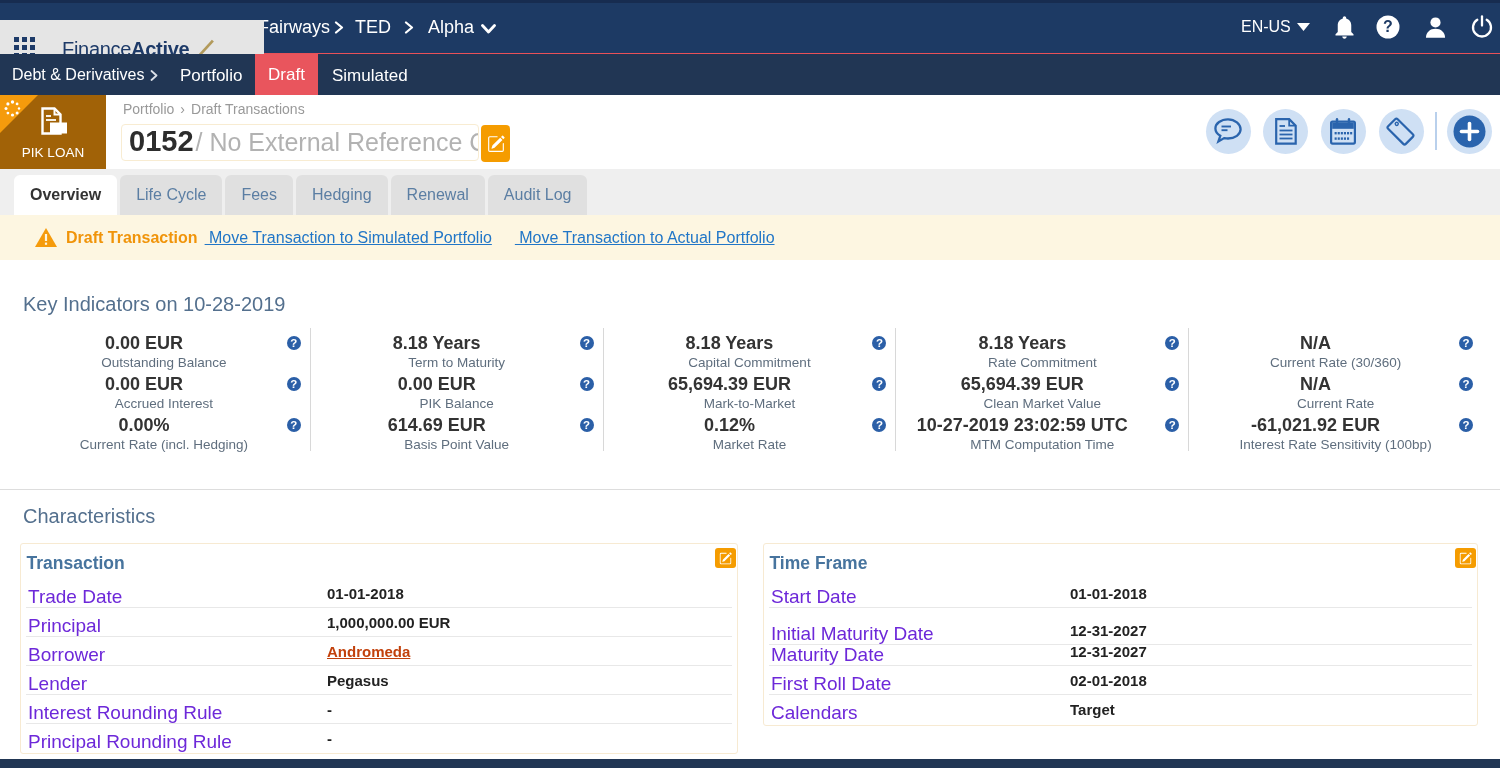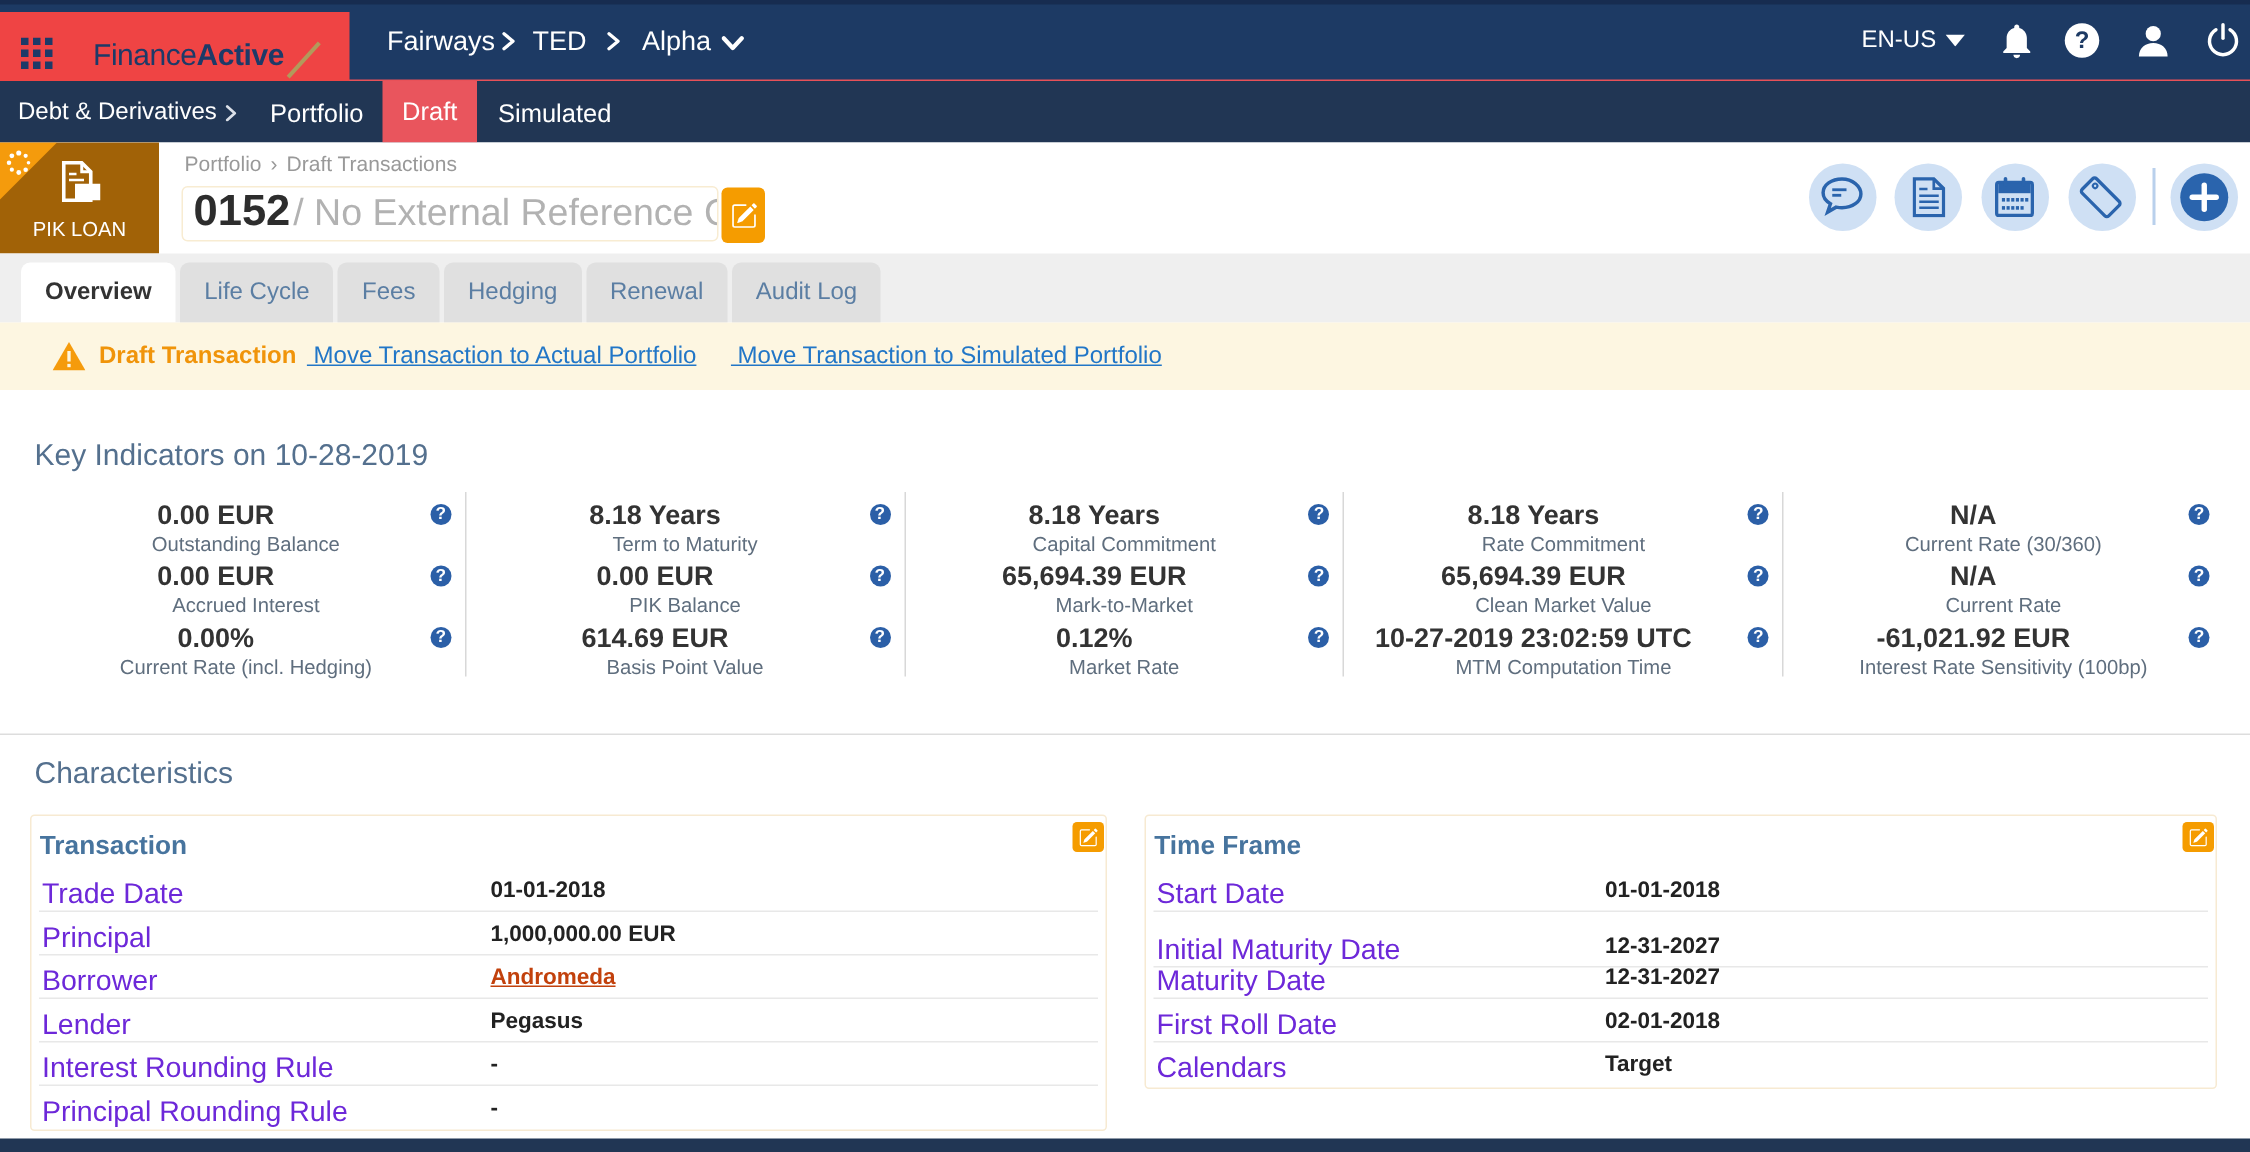--- a/index.html
+++ b/index.html
@@ -4,21 +4,21 @@
 <style>
 * { margin:0; padding:0; box-sizing:border-box; }
 html,body { width:1500px; height:768px; overflow:hidden; background:#fff;
   font-family:"Liberation Sans", sans-serif; }
 #page { position:relative; width:1500px; height:768px; background:#fff; }
 
 
 .topbar { position:absolute; left:0; top:0; width:1500px; height:54px;
   background:#1d3a64; }
 .topbar .redline { position:absolute; left:0; bottom:0; width:100%; height:1px; background:#e85158; }
-.logobox { position:absolute; left:0; top:8px; width:233px; height:48px; background:#ef4444; }
+.logobox { position:absolute; left:0; top:20px; width:264px; height:48px; background:#e5e5e5; }
 .logobox:after { content:""; position:absolute; left:0; bottom:-1px; width:100%; height:1px; background:#f1b6b9; }
 .gridicon { position:absolute; left:14px; top:17px; }
 .logotext { position:absolute; left:62px; top:18px; font-size:20px; color:#1d3a68; letter-spacing:-0.3px; }
 .logotext b { font-weight:700; }
 .logoslash { position:absolute; left:189px; top:19px; width:27px; height:26px; }
 .crumb1 { position:absolute; left:0; top:0; height:54px; width:100%; color:#fff; font-size:18px; }
 .crumb1 span { position:absolute; top:17px; }
 .crumb1 svg { position:absolute; }
 .topright { position:absolute; left:0; top:0; height:54px; width:100%; color:#fff; }
 .enus { position:absolute; left:1241px; top:18px; font-size:16px; }
@@ -277,22 +277,22 @@
     </div>
   </div>
 
   <div class="alert">
     <svg class="tri" width="22" height="19" viewBox="0 0 22 19">
         <path d="M11 0 L22 19 H0 Z" fill="#f59b0c"></path>
         <rect x="9.9" y="6" width="2.2" height="7" fill="#fdf6e1"></rect>
         <rect x="9.9" y="14.6" width="2.2" height="2.2" fill="#fdf6e1"></rect>
       </svg>
     <span class="dt">Draft Transaction</span>
+    <a href="#">&nbsp;Move Transaction to Simulated Portfolio</a>
     <a href="#">&nbsp;Move Transaction to Actual Portfolio</a>
-    <a href="#">&nbsp;Move Transaction to Simulated Portfolio</a>
   </div>
 
   <div class="h2" id="kih">Key Indicators on 10-28-2019</div>
   <div class="kgrid">
     <div class="kcol">
       <div class="kcell">
           <div class="kval">0.00 EUR</div>
           <div class="klab">Outstanding Balance</div>
           <div class="qmark">?</div>
         </div>

